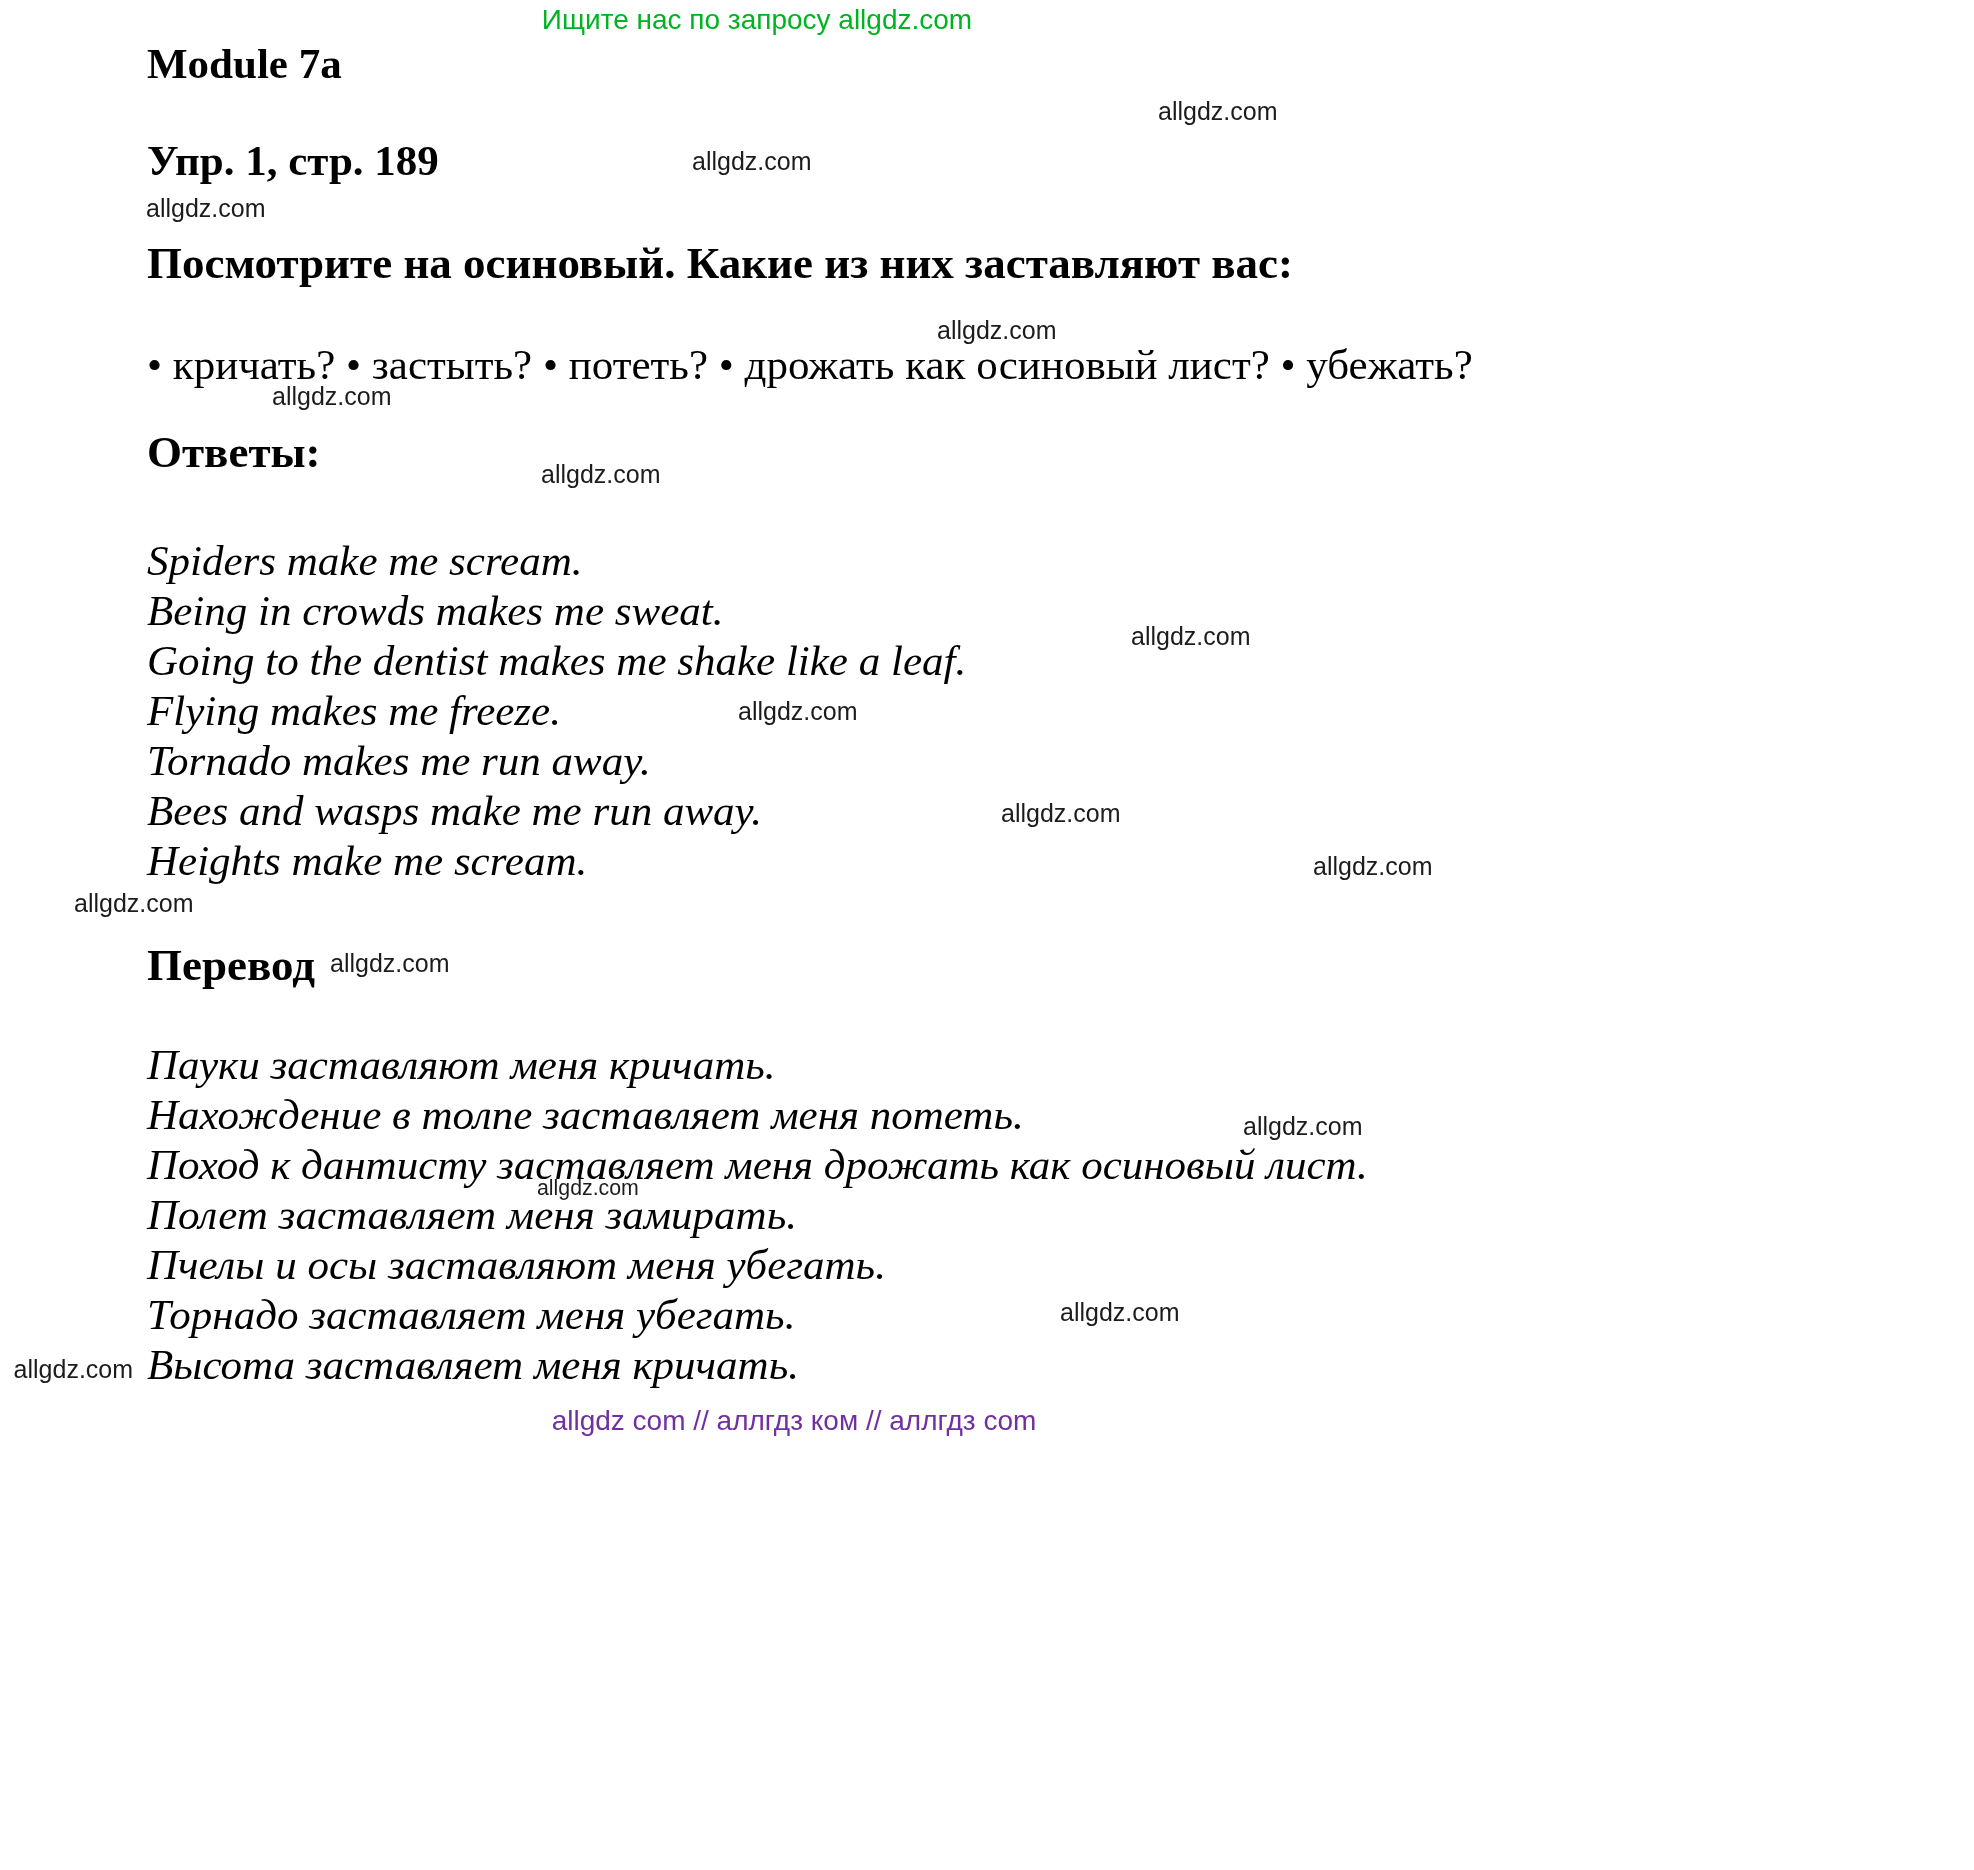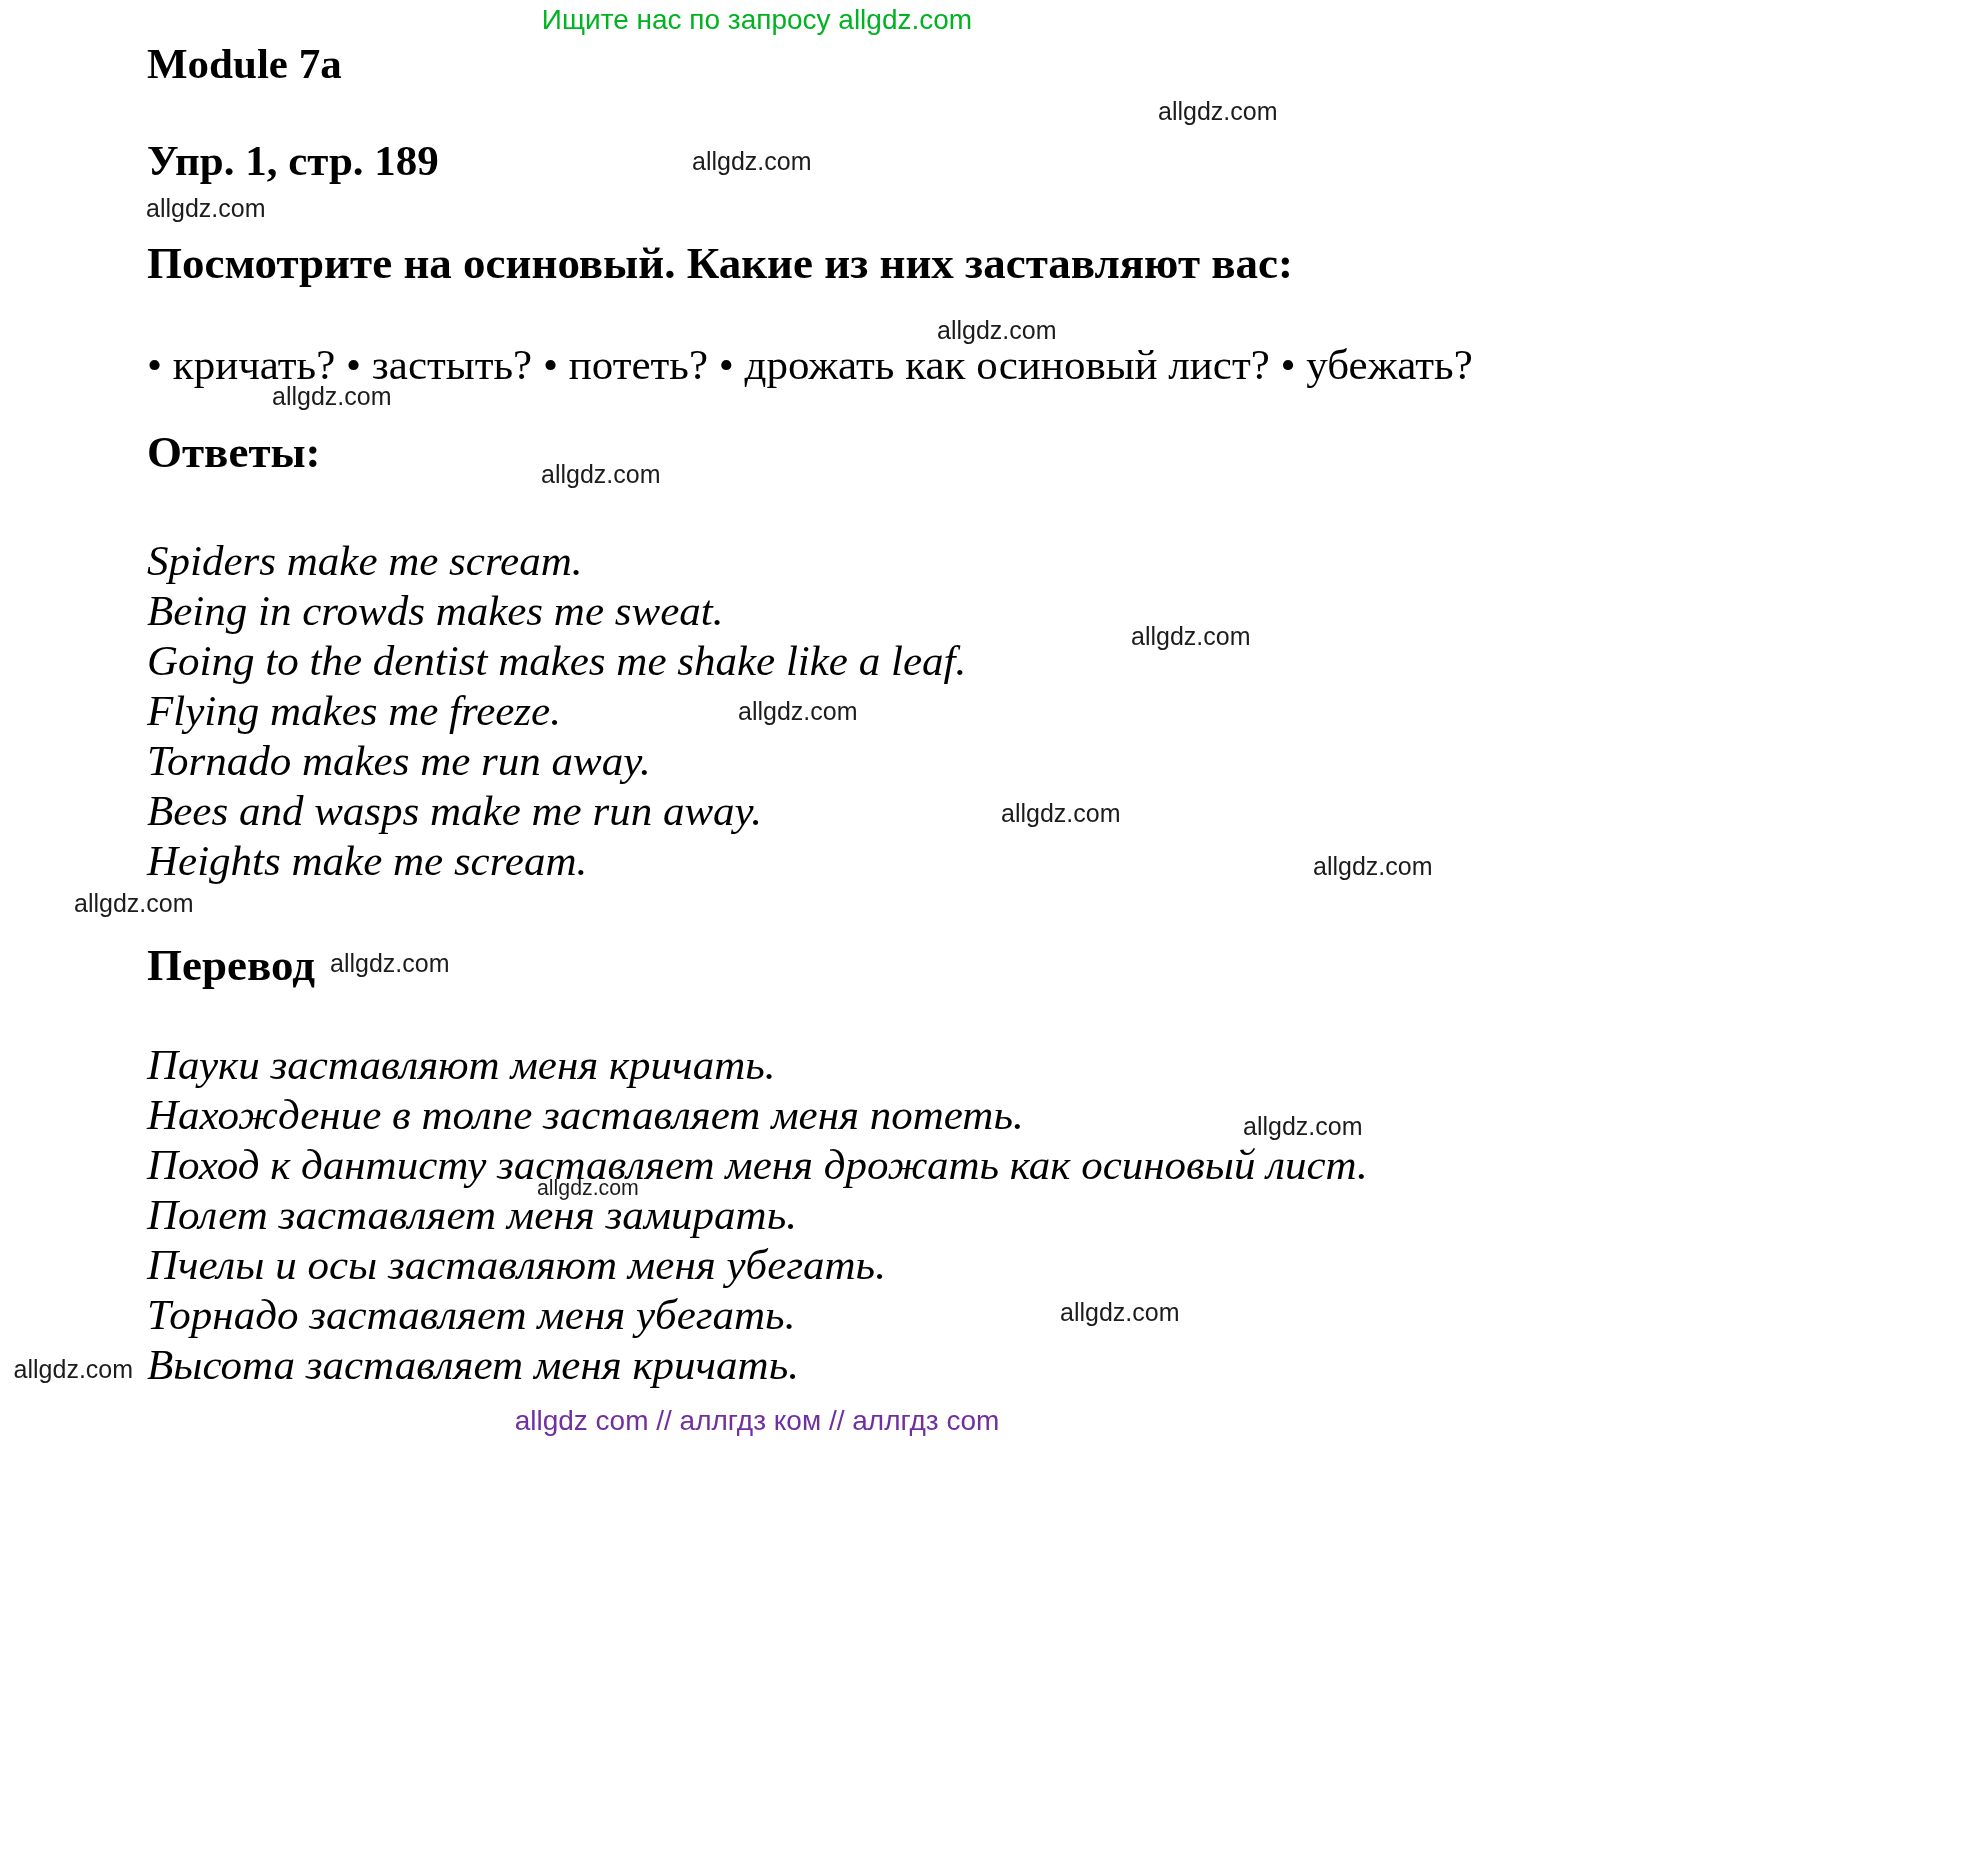--- a/index.html
+++ b/index.html
@@ -106,20 +106,21 @@
     font-size: 21.3px;
   }
   .footer-links {
     position: absolute;
     left: 0;
     top: 1405px;
     width: 1514px;
     text-align: center;
     font-size: 28px;
     color: #7030a0;
+    padding-left: 37px;
   }
 </style>
 </head>
 <body>
 
 <div class="page">
 
   <div class="hint sans">Ищите нас по запросу allgdz.com</div>
 
   <h1 class="module-title serif">Module 7a</h1>

